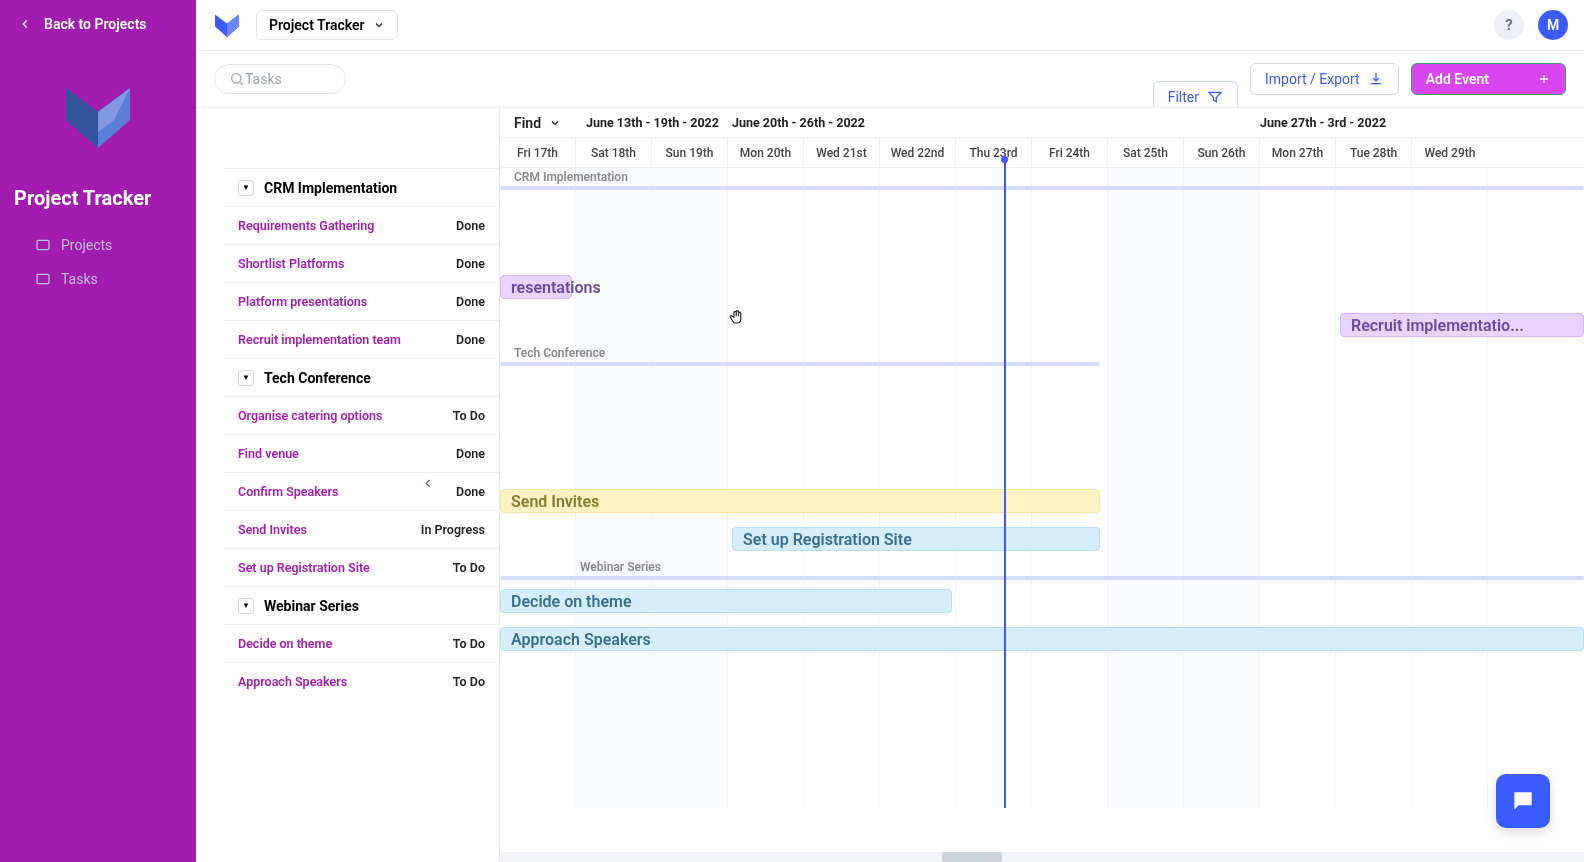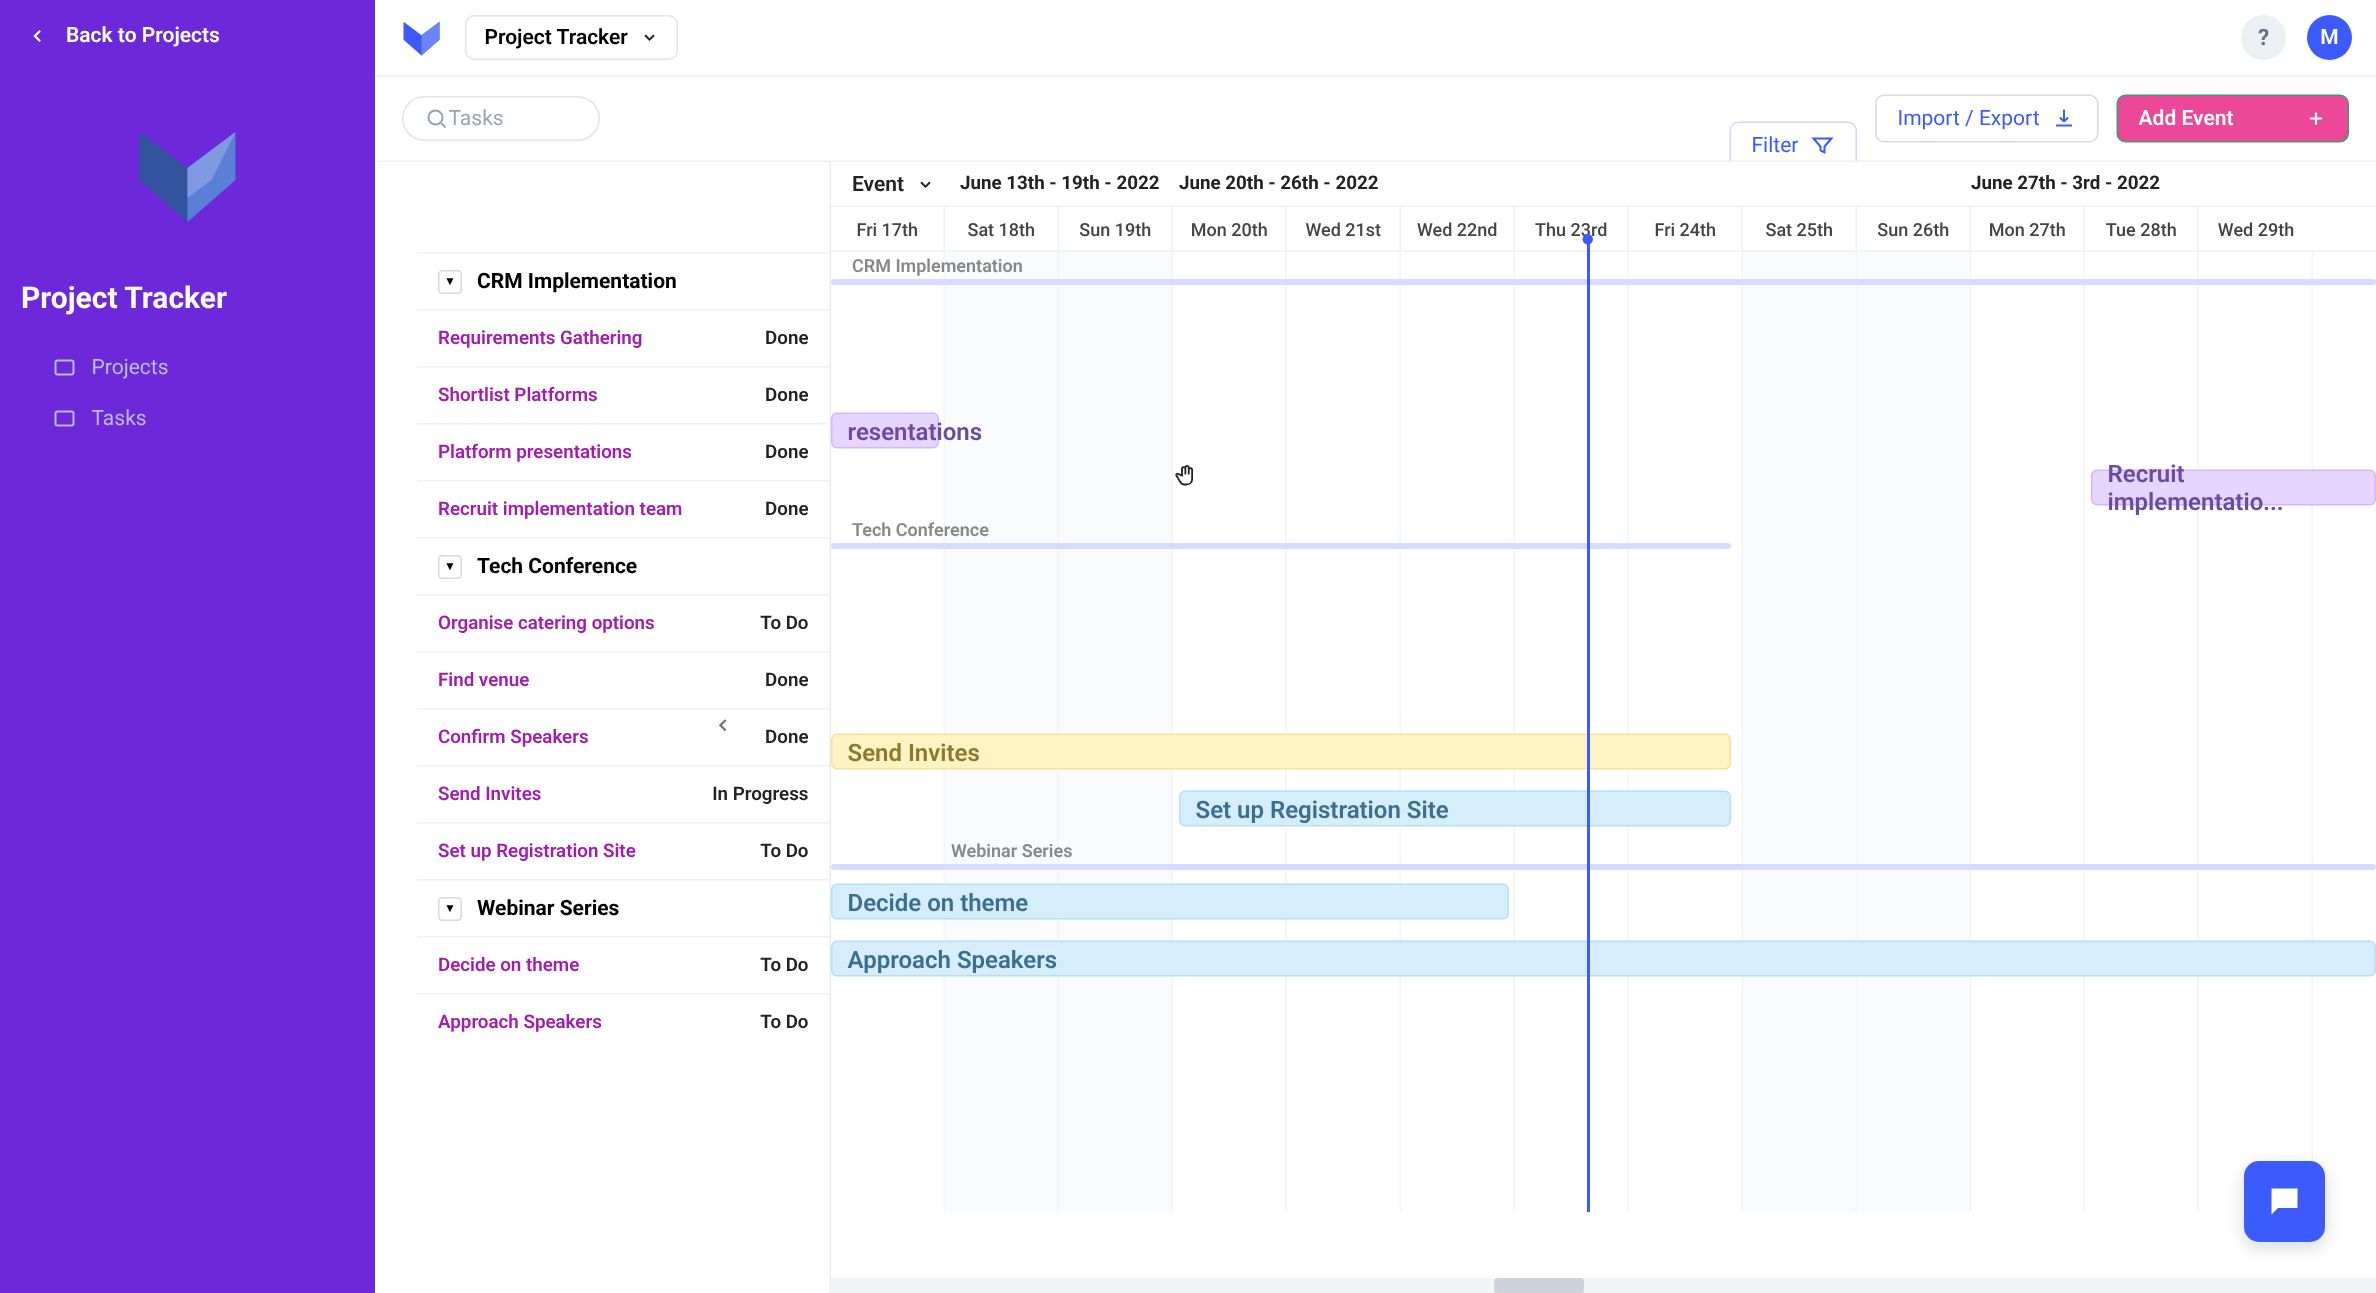--- a/index.html
+++ b/index.html
@@ -1,20 +1,20 @@
 <!DOCTYPE html>
 <html><head>
 <meta charset="utf-8">
 <style>
 * { box-sizing: border-box; margin: 0; padding: 0; font-family: -apple-system, BlinkMacSystemFont, "Segoe UI", Roboto, sans-serif; }
 html, body { width: 1584px; height: 862px; overflow: hidden; background: #fff; }
 .app { display: flex; width: 100%; height: 100%; }
 
 
-.sidebar { width: 250px; background: #6d28d9; color: #fff; display: flex; flex-direction: column; }
+.sidebar { width: 196px; background: #a21caf; color: #fff; display: flex; flex-direction: column; }
 .sidebar-top { display: flex; align-items: center; gap: 12px; padding: 16px 18px; font-size: 14px; font-weight: 600; cursor: pointer; }
 .sidebar-top svg { flex-shrink: 0; }
 .sidebar-logo { display:flex; justify-content:center; padding: 28px 0 18px 0; }
 .sidebar-logo svg { width: 80px; height: 80px; }
 .sidebar-title { font-size: 20px; font-weight: 700; padding: 12px 14px 18px 14px; }
 .sidebar-nav { display:flex; flex-direction:column;margin-left:21px; }
 .sidebar-item { display:flex; align-items:center; gap:10px; padding: 9px 14px; font-size:14px; color:#b7c0d6; cursor:pointer; }
 .sidebar-item.active { background:#162546; color:#fff; font-weight:600; }
 
 
@@ -27,21 +27,21 @@
 .avatar { width:30px; height:30px; border-radius:50%; background:#3b5bff; color:#fff; display:flex; align-items:center; justify-content:center; font-size:14px; font-weight:600; cursor:pointer; }
 
 .toolbar { height:56px; display:flex; align-items:center; padding:0 18px; gap:12px; }
 .search { display:flex; align-items:center; border:1px solid #e1e4ea; border-radius:999px; padding:6px 14px; width:132px; color:#888; }
 .search input { border:none; outline:none; font-size:14px; width:80px; color:#333; }
 .search input::placeholder{color:#9ca3af;}
 .toolbar-spacer{flex:1;}
 .btn { border:1px solid #d6d9e0; border-radius:6px; padding:7px 14px; font-size:14px; display:flex; align-items:center; gap:8px; cursor:pointer; background:#fff;}
 .btn.filter{color:#3b5bff; border-color:#cfd6ff;margin-top:36px;}
 .btn.import{color:#3b5bff;}
-.btn.add{background:#ec4899; border-color:#38a169; color:#fff; font-weight:600;gap:48px;}
+.btn.add{background:#d946ef; border-color:#38a169; color:#fff; font-weight:600;gap:48px;}
 
 .workspace { flex:1; display:flex; position:relative; border-top:1px solid #eef0f4; }
 .collapse-handle { position:absolute; left:225px; top:50%; transform:translateY(-50%); z-index:5; color:#6b7280; cursor:pointer; }
 
 
 .tasklist { width:276px; border-right:1px solid #e8eaed; margin-left:28px; background:#fff; position:relative; z-index:2;}
 .tasklist-header { height:60px; }
 .group-header { height:38px; display:flex; align-items:center; gap:10px; padding:0 14px; font-size:14px; font-weight:700; border-top:1px solid #eef0f4; cursor:pointer;}
 .caret { width:16px; height:16px; border:1px solid #d6d9e0; border-radius:3px; display:flex; align-items:center; justify-content:center; font-size:8px; }
 .task-row { height:38px; display:flex; align-items:center; justify-content:space-between; padding:0 14px; font-size:12.5px; border-top:1px solid #eef0f4;}
@@ -225,21 +225,21 @@
           </div>
         <div class="task-row">
             <span class="task-name">Approach Speakers</span>
             <span class="task-status">To Do</span>
           </div>
       </div>
 
       <div class="timeline">
         <div class="week-ranges">
           <div class="week-select">
-            <span>Event</span>
+            <span>Find</span>
             <svg width="12" height="12" viewBox="0 0 24 24" fill="none" stroke="#222" stroke-width="2.5">
                 <path d="M6 9l6 6 6-6"></path>
               </svg>
           </div>
           <span class="range-lbl" style="left:86px">June 13th - 19th - 2022</span>
           <span class="range-lbl" style="left:232px">June 20th - 26th - 2022</span>
           <span class="range-lbl" style="left:760px">June 27th - 3rd - 2022</span>
         </div>
         <div class="day-header" id="day-header">
             <div class="day-cell">Fri 17th</div>

